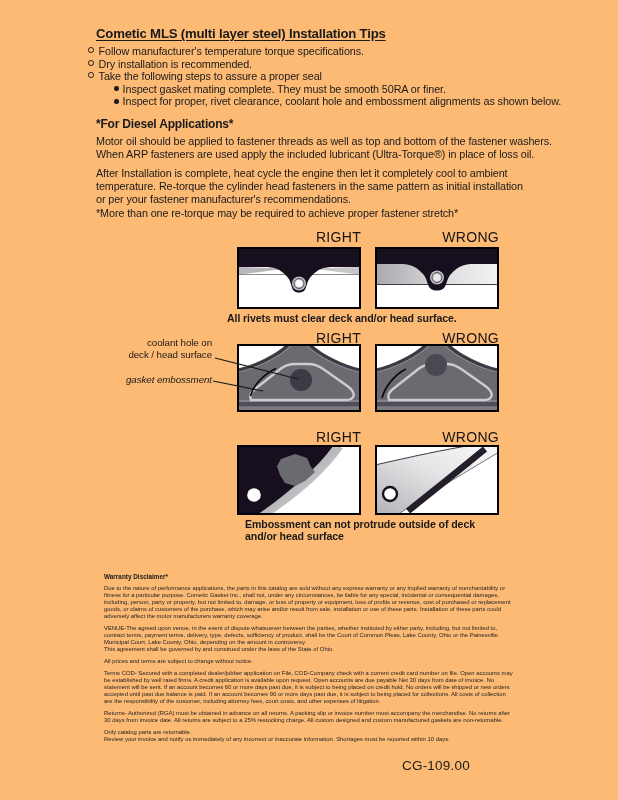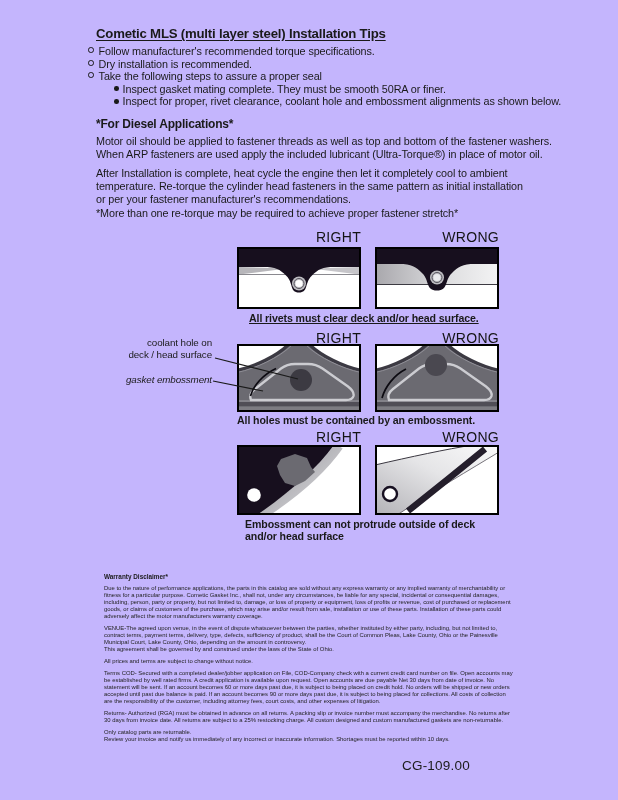--- a/index.html
+++ b/index.html
@@ -1,17 +1,17 @@
 <!DOCTYPE html>
 <html><head>
 <meta charset="utf-8">
 <style>
   html,body{margin:0;padding:0;background:#ffffff;}
   .page{
-    position:relative;width:618px;height:800px;background:#c4b5fd;overflow:hidden;
+    position:relative;width:618px;height:800px;background:#fdba74;overflow:hidden;
     font-family:"Liberation Sans", sans-serif;color:#1a1a1a;
   }
   .abs{position:absolute;}
   .pre{white-space:pre-line;}
   .title{
     font-size:13.2px;font-weight:bold;letter-spacing:-0.2px;
     text-decoration:underline;text-underline-offset:2px;
   }
   .body-txt{font-size:10.8px;line-height:12.8px;letter-spacing:-0.1px;}
   .bullet-row{font-size:10.8px;letter-spacing:-0.1px;white-space:nowrap;}
@@ -27,29 +27,29 @@
   .diag-box{display:block;}
   svg{display:block;}
 </style>
 </head>
 <body>
 
 <div class="page">
 
   <div class="abs title" style="left:96px;top:26px;">Cometic MLS (multi layer steel) Installation Tips</div>
 
-  <div class="abs bullet-row" style="left:88px;top:45px;"><span class="bullet-o"></span><span>Follow manufacturer's recommended torque specifications.</span></div>
+  <div class="abs bullet-row" style="left:88px;top:45px;"><span class="bullet-o"></span><span>Follow manufacturer's temperature torque specifications.</span></div>
   <div class="abs bullet-row" style="left:88px;top:57.5px;"><span class="bullet-o"></span><span>Dry installation is recommended.</span></div>
   <div class="abs bullet-row" style="left:88px;top:70px;text-align:center;"><span class="bullet-o"></span><span>Take the following steps to assure a proper seal</span></div>
   <div class="abs bullet-row" style="left:114px;top:82.5px;"><span class="bullet-f"></span><span>Inspect gasket mating complete.  They must be smooth 50RA or finer.</span></div>
   <div class="abs bullet-row" style="left:114px;top:95px;"><span class="bullet-f"></span><span>Inspect for proper, rivet clearance, coolant hole and embossment alignments as shown below.</span></div>
 
   <div class="abs section-head" style="left:96px;top:117px;">*For Diesel Applications*</div>
   <div class="abs body-txt pre" style="left:96px;top:135px;">Motor oil should be applied to fastener threads as well as top and bottom of the fastener washers.
-When ARP fasteners are used apply the included lubricant (Ultra-Torque®) in place of motor oil.</div>
+When ARP fasteners are used apply the included lubricant (Ultra-Torque®) in place of loss oil.</div>
   <div class="abs body-txt" style="left:96px;top:207px;">*More than one re-torque may be required to achieve proper fastener stretch*</div>
   <div class="abs body-txt pre" style="left:96px;top:167px;">After Installation is complete, heat cycle the engine then let it completely cool to ambient
 temperature. Re-torque the cylinder head fasteners in the same pattern as initial installation
 or per your fastener manufacturer's recommendations.</div>
 
   <div class="abs rw-label" style="left:237px;top:229px;">RIGHT</div>
   <div class="abs rw-label" style="left:375px;top:229px;">WRONG</div>
 
   <svg class="abs diag-box" style="left:237px;top:247px;" width="124" height="62" viewBox="0 0 124 62">
     <rect width="124" height="62" fill="#ffffff"></rect>
@@ -74,21 +74,21 @@
     <rect width="124" height="62" fill="#ffffff"></rect>
     <rect x="1" y="17" width="122" height="20.5" fill="url(#gw1)"></rect>
     <line x1="1" y1="37.5" x2="123" y2="37.5" stroke="#3c3a42" stroke-width="1.1"></line>
     <path d="M0,0 H124 V17 H100 C87,17 83.5,19.5 76.5,26.5 C69.5,33.5 73.5,43.5 62,43.5 C50.5,43.5 54.5,33.5 47.5,26.5 C40.5,19.5 37,17 24,17 H0 Z" fill="#170f1e"></path>
     <circle cx="62" cy="30.5" r="7" fill="#bfbec3"></circle>
     <circle cx="62" cy="30.5" r="5" fill="none" stroke="#55525c" stroke-width="1"></circle>
     <circle cx="62" cy="30.5" r="3.6" fill="#eaeaed"></circle>
     <rect x="1" y="1" width="122" height="60" fill="none" stroke="#000000" stroke-width="2"></rect>
   </svg>
 
-  <div class="abs caption" style="left:249px;top:313px;text-decoration:underline;">All rivets must clear deck and/or head surface.</div>
+  <div class="abs caption" style="left:227px;top:313px;">All rivets must clear deck and/or head surface.</div>
 
   <div class="abs rw-label" style="left:237px;top:330px;">RIGHT</div>
   <div class="abs rw-label" style="left:375px;top:330px;">WRONG</div>
 
   <div class="abs annot pre" style="left:96px;top:337px;">coolant hole on
 deck / head surface</div>
   <div class="abs annot" style="left:96px;top:374px;font-style:italic;">gasket embossment</div>
 
   <svg class="abs diag-box" style="left:237px;top:344px;" width="124" height="68" viewBox="0 0 124 68">
     <rect width="124" height="68" fill="#6b6a71"></rect>
@@ -122,21 +122,20 @@
     <path d="M7,54 C10,43 19,31 31,25" fill="none" stroke="#0c0a11" stroke-width="1.7"></path>
     <circle cx="61" cy="21" r="11" fill="#4a4850"></circle>
     <rect x="1" y="1" width="122" height="66" fill="none" stroke="#000000" stroke-width="2"></rect>
   </svg>
 
   <svg class="abs" style="left:203px;top:350px;" width="100" height="46" viewBox="0 0 100 46">
     <line x1="12" y1="8" x2="95" y2="29" stroke="#1a1a1a" stroke-width="1.1"></line>
     <line x1="10" y1="31" x2="60" y2="41" stroke="#1a1a1a" stroke-width="1.1"></line>
   </svg>
 
-  <div class="abs caption" style="left:237px;top:415px;">All holes must be contained by an embossment.</div>
 
   <div class="abs rw-label" style="left:237px;top:429px;">RIGHT</div>
   <div class="abs rw-label" style="left:375px;top:429px;">WRONG</div>
 
   <svg class="abs diag-box" style="left:237px;top:445px;" width="124" height="70" viewBox="0 0 124 70">
     <defs>
       <linearGradient id="gr3" x1="0" y1="0" x2="1" y2="1">
         <stop offset="0" stop-color="#8f8e95"></stop>
           <stop offset="1" stop-color="#e3e3e5"></stop>
       </linearGradient>

